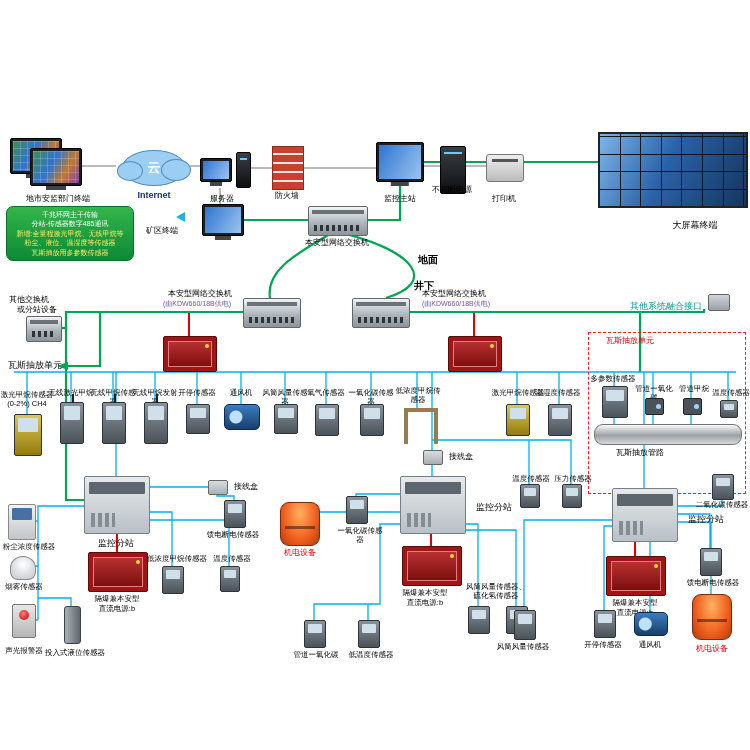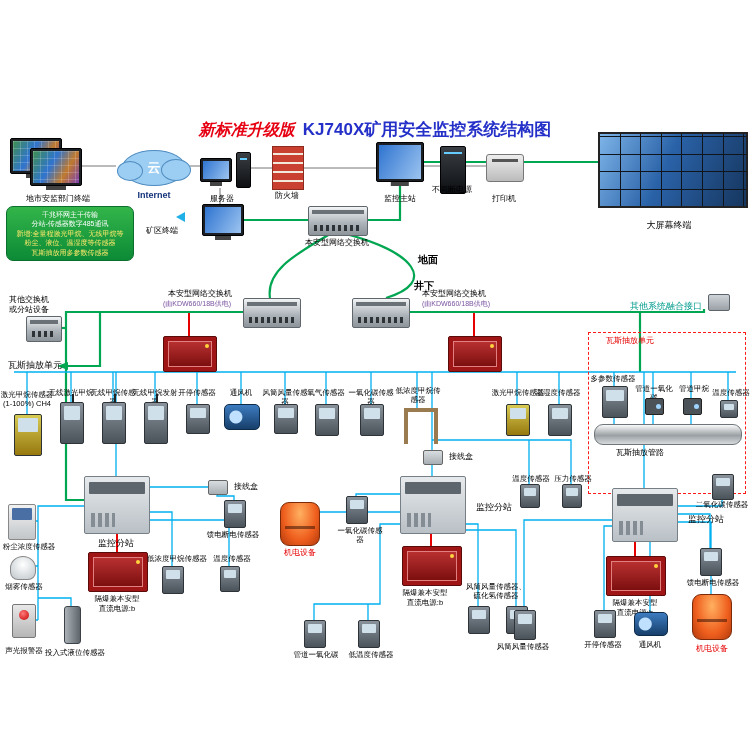--- a/index.html
+++ b/index.html
@@ -106,23 +106,20 @@
       <path d="M84,506 H38 V620 M38,521 H34 M38,566 H34 M38,620 H34 M38,598 H71 V606"></path>
       <path d="M148,512 H172 V566 M148,520 H229 V566"></path>
       <path d="M400,524 H380 V604 H314 V620 M368,604 V620"></path>
       <path d="M464,524 H478 V606 M464,530 H516 V606"></path>
       <path d="M612,520 H524 V610 M612,526 H604 V610 M650,540 V612"></path>
       <path d="M676,506 H722 V498 M676,514 H710 V548 M676,522 H711 V594"></path>
       <path d="M653,413 V424 M691,413 V424 M614,416 V424"></path>
     </g>
   </svg>
 
-  <div class="title">
-    <span class="badge">新标准升级版</span><span class="main-title">KJ740X矿用安全监控系统结构图</span>
-  </div>
 
   <div class="monitor mosaic" style="left:10px;top:138px;width:52px;height:36px">
       <div class="scr"></div>
     </div>
   <div class="monitor mosaic" style="left:30px;top:148px;width:52px;height:38px">
       <div class="scr"></div>
     </div>
   <div class="lb s8" style="left:2px;top:194px;width:112px">地市安监部门终端</div>
 
   <div class="cloudshape" style="left:122px;top:150px;width:62px;height:34px">
@@ -150,21 +147,21 @@
     </div>
   <div class="lb s8" style="left:372px;top:194px;width:56px">监控主站</div>
 
   <div class="tower" style="left:440px;top:146px;width:24px;height:46px"></div>
   <div class="lb s8" style="left:426px;top:185px;width:52px">不间断电源</div>
 
   <div class="printer" style="left:486px;top:154px;width:36px;height:26px"></div>
   <div class="lb s8" style="left:482px;top:194px;width:44px">打印机</div>
 
   <div class="vwall" style="left:598px;top:132px;width:146px;height:72px"></div>
-  <div class="lb s9" style="left:634px;top:220px;width:70px">大屏幕终端</div>
+  <div class="lb s9" style="left:660px;top:220px;width:70px">大屏幕终端</div>
 
   <div class="infobox" style="left:6px;top:206px;width:122px">
     <div>千兆环网主干传输</div>
     <div>分站-传感器数字485通讯</div>
     <div>新增:全量程激光甲烷、无线甲烷等</div>
     <div>粉尘、液位、温湿度等传感器</div>
     <div>瓦斯抽放用多参数传感器</div>
   </div>
 
   <div class="swbox" style="left:308px;top:206px;width:58px;height:28px"></div>
@@ -176,37 +173,37 @@
   <div class="swbox" style="left:243px;top:298px;width:56px;height:28px"></div>
   <div class="lb s8" style="left:158px;top:289px;width:84px">本安型网络交换机</div>
   <div class="lb pur" style="left:152px;top:300px;width:90px">(由KDW660/18B供电)</div>
 
   <div class="swbox" style="left:352px;top:298px;width:56px;height:28px"></div>
   <div class="lb s8" style="left:412px;top:289px;width:84px">本安型网络交换机</div>
   <div class="lb pur" style="left:410px;top:300px;width:92px">(由KDW660/18B供电)</div>
 
   <div class="swbox" style="left:26px;top:316px;width:34px;height:24px"></div>
   <div class="lb s8" style="left:0px;top:295px;width:58px">其他交换机</div>
-  <div class="lb s8" style="left:0px;top:305px;width:58px">或分站设备</div>
+  <div class="lb s8" style="left:8px;top:305px;width:58px">或分站设备</div>
 
   <div class="lb s9 teal" style="left:626px;top:301px;width:80px">其他系统融合接口</div>
   <div class="plug" style="left:708px;top:294px;width:20px;height:15px"></div>
 
   <div class="lb s9" style="left:2px;top:360px;width:66px">瓦斯抽放单元</div>
 
   <div class="redbox" style="left:163px;top:336px;width:52px;height:34px"></div>
   <div class="redbox" style="left:448px;top:336px;width:52px;height:34px"></div>
 
   <div class="gasbox" style="left:588px;top:332px;width:156px;height:160px"></div>
   <div class="lb s8 red" style="left:594px;top:336px;width:72px">瓦斯抽放单元</div>
   <div class="pipe" style="left:594px;top:424px;width:146px;height:19px"></div>
   <div class="lb s8" style="left:602px;top:448px;width:76px">瓦斯抽放管路</div>
 
   <div class="lb" style="left:0px;top:390px;width:54px">激光甲烷传感器</div>
-  <div class="lb" style="left:0px;top:399px;width:54px">(1-100%) CH4</div>
+  <div class="lb" style="left:0px;top:399px;width:54px">(0-2%) CH4</div>
   <div class="sn yellow" style="left:14px;top:414px;width:26px;height:40px"></div>
 
   <div class="lb" style="left:47px;top:388px;width:48px">无线激光甲烷</div>
   <div class="sn ant" style="left:60px;top:402px;width:22px;height:40px"></div>
 
   <div class="lb" style="left:89px;top:388px;width:48px">无线甲烷传感器</div>
   <div class="sn ant" style="left:102px;top:402px;width:22px;height:40px"></div>
 
   <div class="lb" style="left:131px;top:388px;width:48px">无线甲烷发射器</div>
   <div class="sn ant" style="left:144px;top:402px;width:22px;height:40px"></div>

